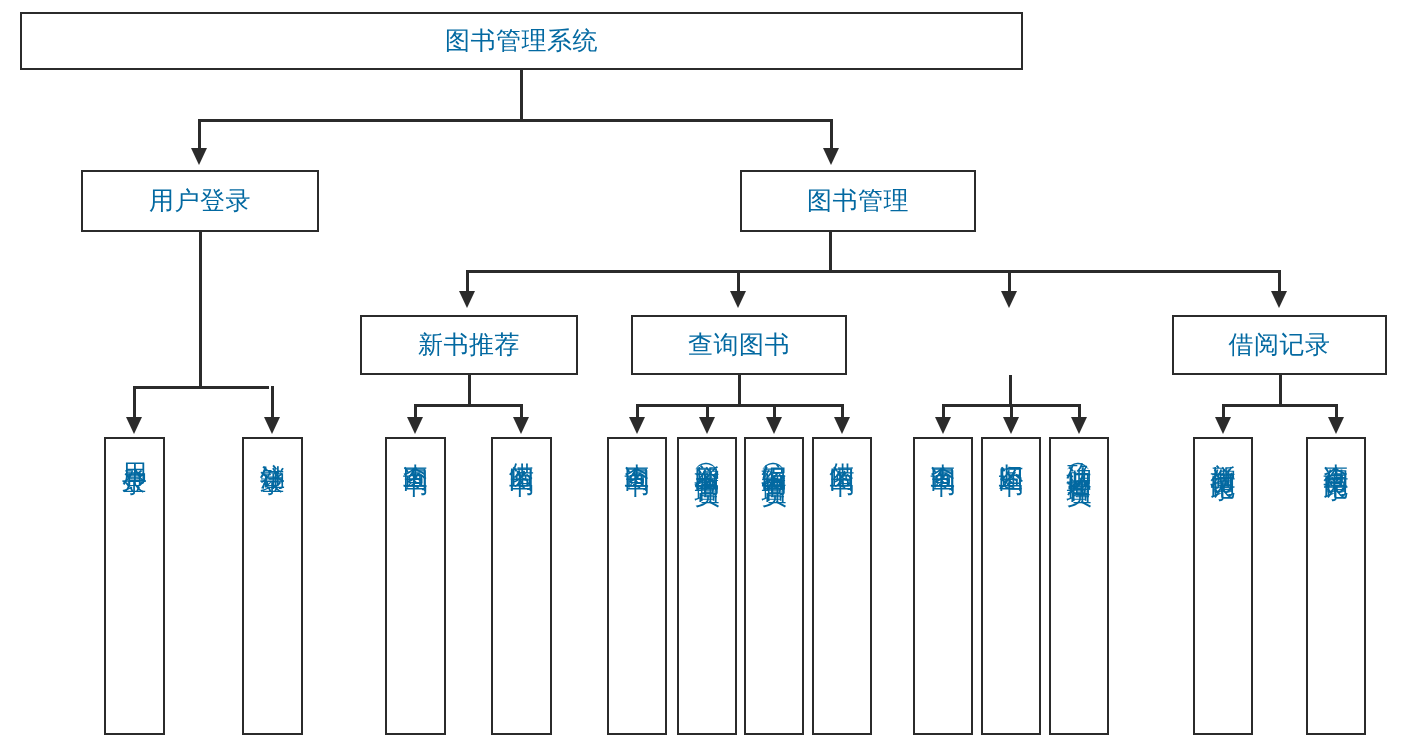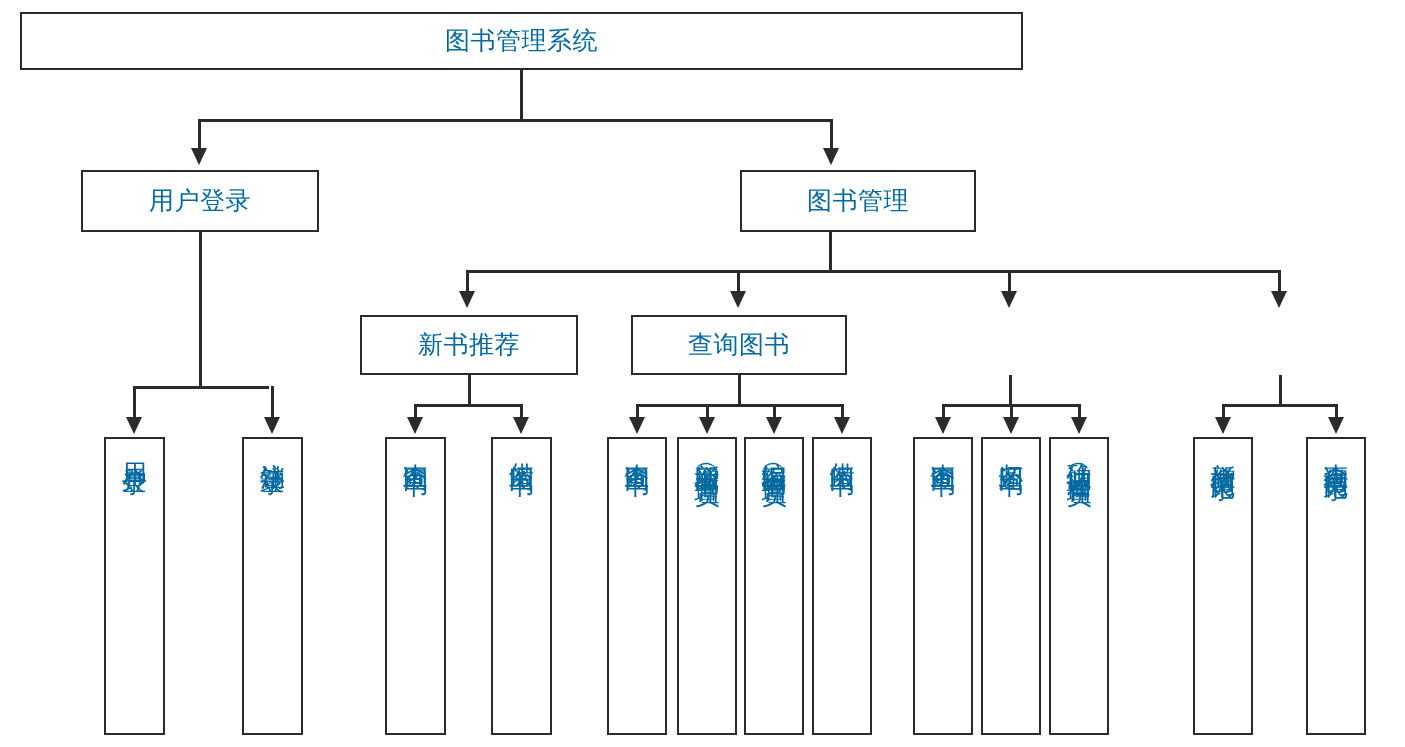--- a/index.html
+++ b/index.html
@@ -128,20 +128,23 @@
   <div class="arrow" style="left:1001px; top:291px;"></div>
   <div class="vline" style="left:1278px; top:270px; height:22px;"></div>
   <div class="arrow" style="left:1271px; top:291px;"></div>
 
   <div class="node horiz" style="left:360px; top:315px; width:218px; height:60px;">
     <span class="node-label">新书推荐</span>
   </div>
   <div class="node horiz" style="left:631px; top:315px; width:216px; height:60px;">
     <span class="node-label">查询图书</span>
   </div>
+  <div class="node horiz" style="left:1172px; top:315px; width:215px; height:60px;">
+    <span class="node-label">借阅记录</span>
+  </div>
 
   <div class="vline" style="left:468px; top:375px; height:30px;"></div>
   <div class="hline" style="left:414px; top:404px; width:108px;"></div>
   <div class="vline" style="left:414px; top:404px; height:14px;"></div>
   <div class="arrow" style="left:407px; top:417px;"></div>
   <div class="vline" style="left:520px; top:404px; height:14px;"></div>
   <div class="arrow" style="left:513px; top:417px;"></div>
 
   <div class="vline" style="left:738px; top:375px; height:30px;"></div>
   <div class="hline" style="left:636px; top:404px; width:206px;"></div>

